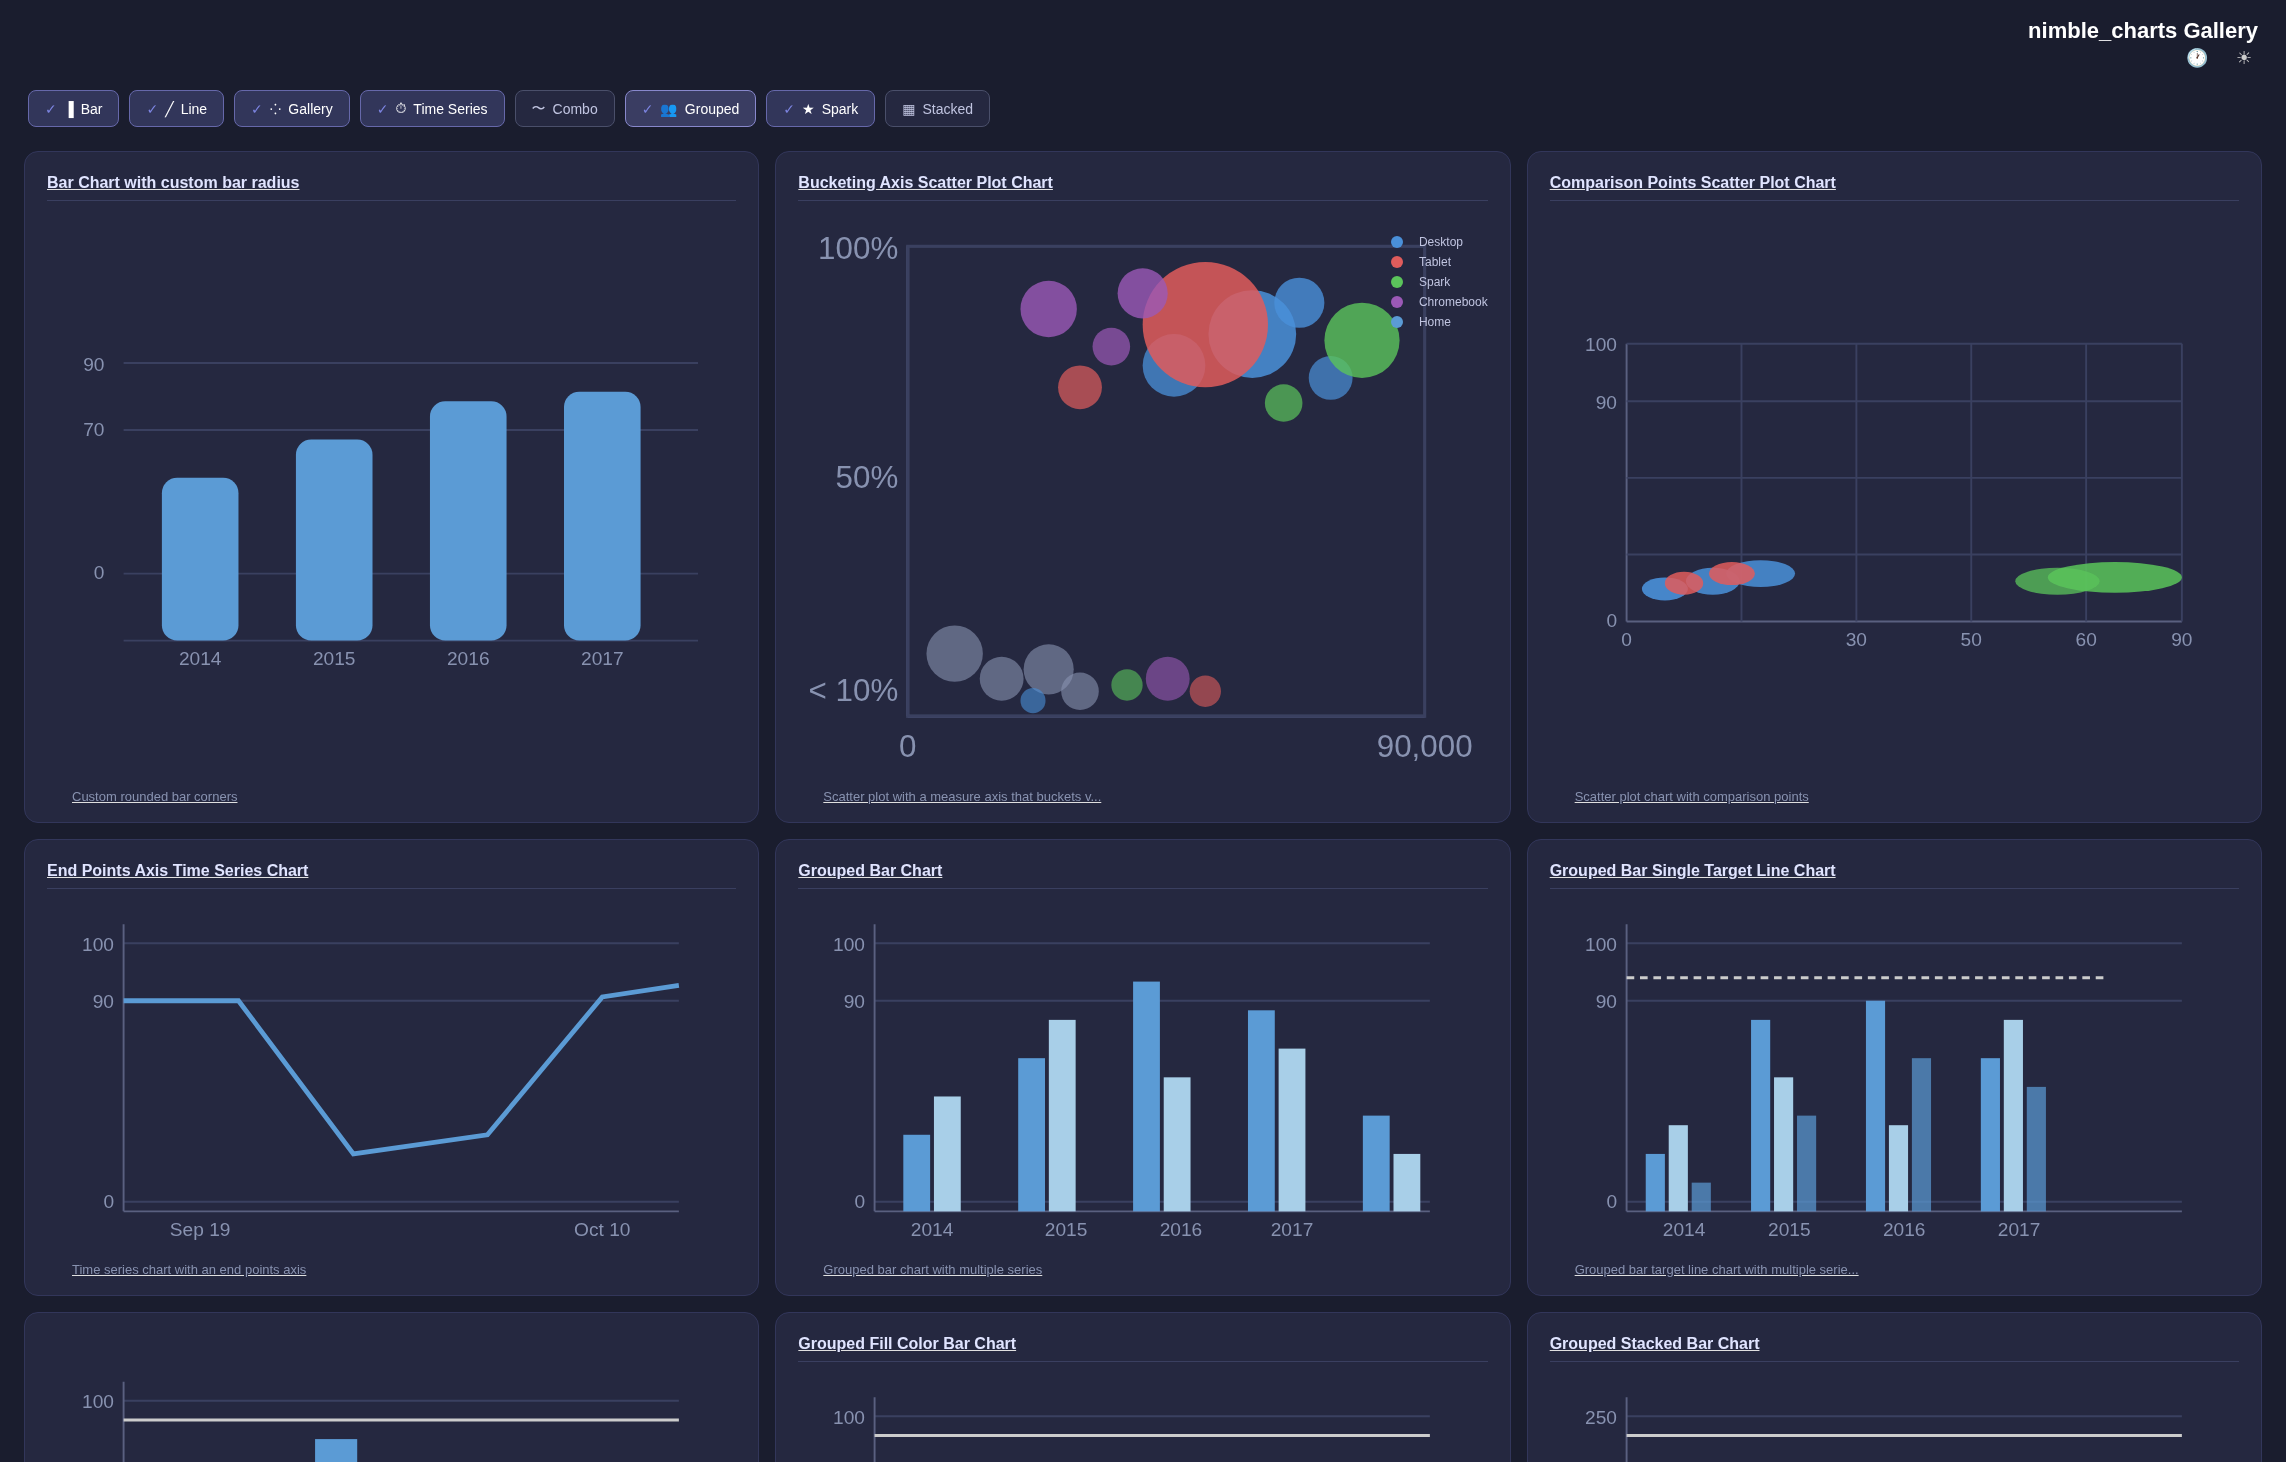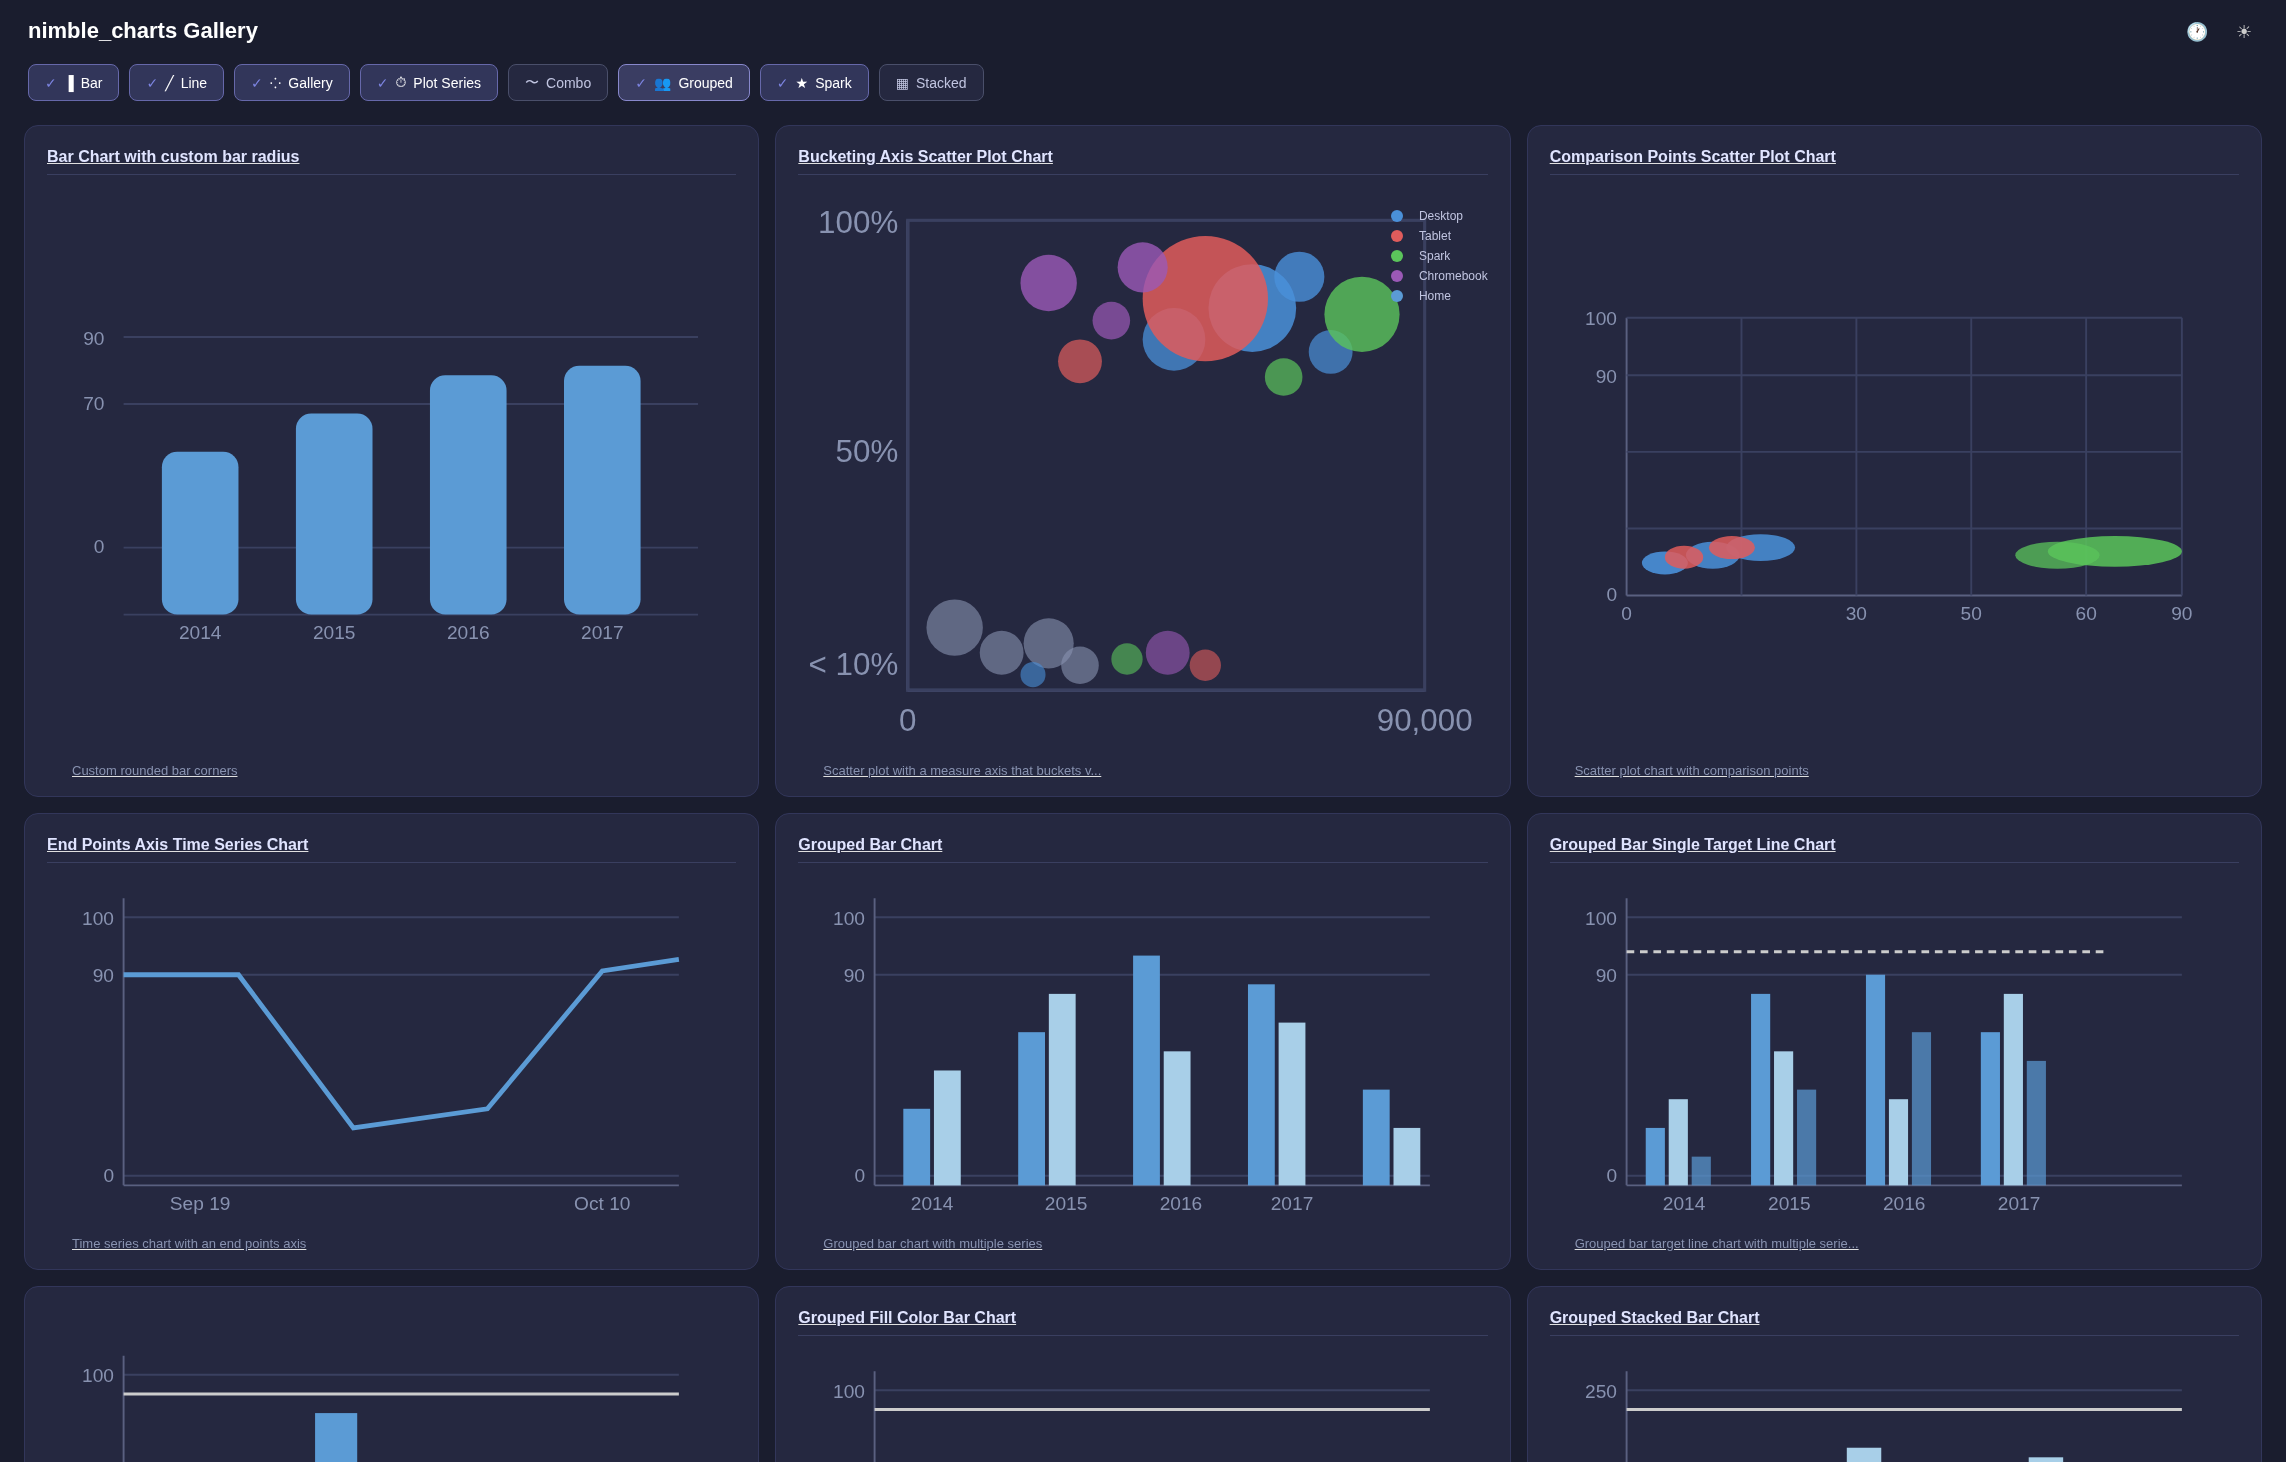--- a/index.html
+++ b/index.html
@@ -6,23 +6,24 @@
     body {
       background: #1a1d2e;
       color: #e0e0e0;
       font-family: -apple-system, BlinkMacSystemFont, 'Segoe UI', sans-serif;
       min-height: 100vh;
       overflow-x: hidden;
     }
 
     .header {
       display: flex;
-      align-items: flex-start;
+      align-items: flex-end;
       justify-content: space-between;
       padding: 18px 28px 10px;
+      flex-direction: column;
     }
 
     .app-title {
       font-size: 22px;
       font-weight: 600;
       color: #fff;
     }
 
     .header-icons {
       display: flex;
@@ -193,21 +194,21 @@
     <span>Line</span>
   </button>
   <button class="filter-btn active">
     <span class="check-icon">✓</span>
     <span>⁘</span>
     <span>Gallery</span>
   </button>
   <button class="filter-btn active">
     <span class="check-icon">✓</span>
     <span>⏱</span>
-    <span>Plot Series</span>
+    <span>Time Series</span>
   </button>
   <button class="filter-btn">
     <span>〜</span>
     <span>Combo</span>
   </button>
   <button class="filter-btn highlighted">
     <span class="check-icon">✓</span>
     <span>👥</span>
     <span>Grouped</span>
   </button>

